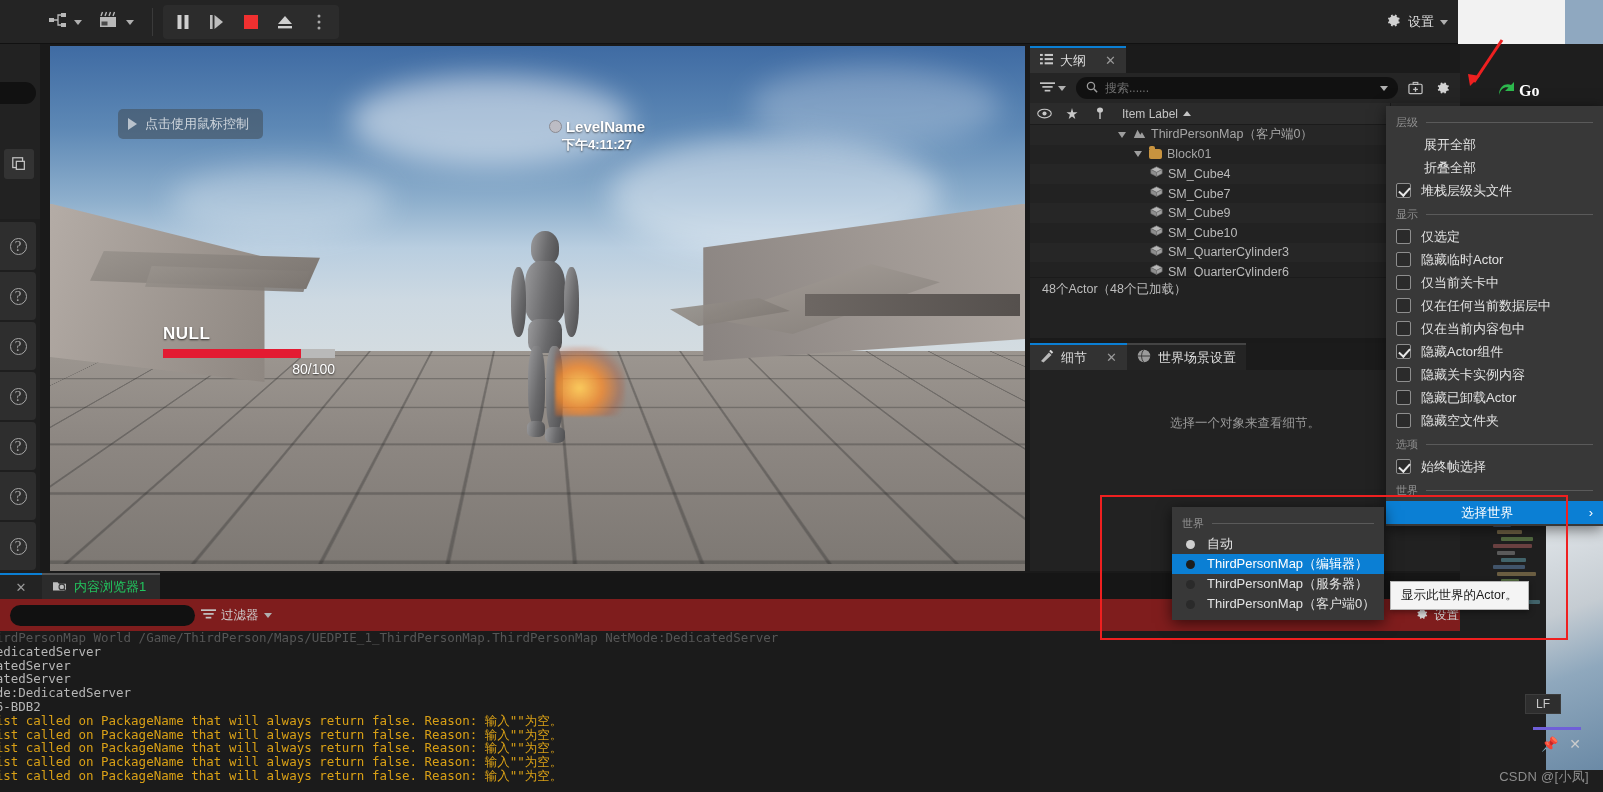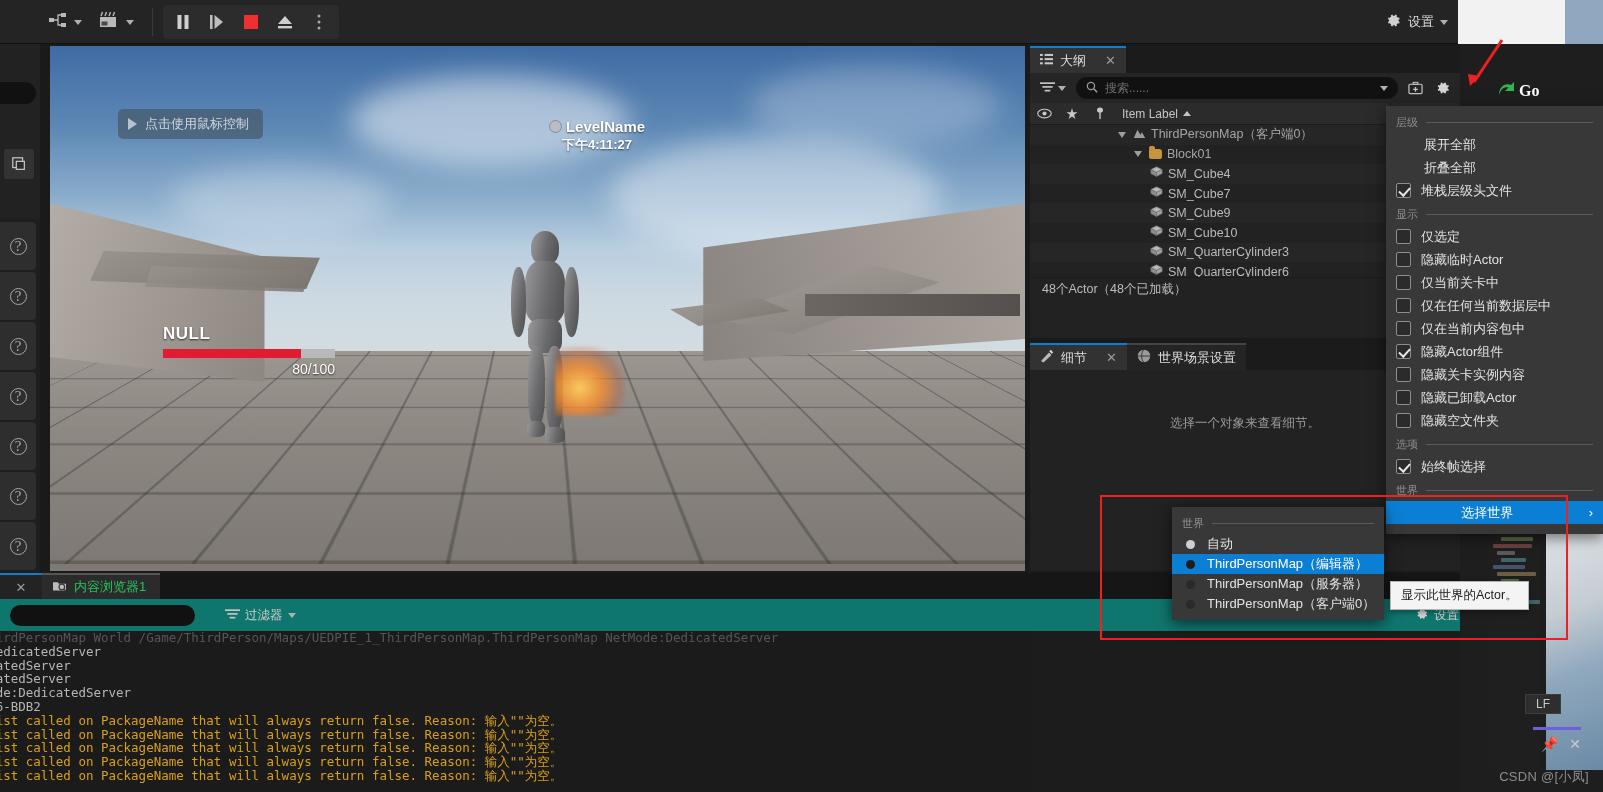--- a/index.html
+++ b/index.html
@@ -163,21 +163,21 @@
 
   
   .details { position: absolute; left: 1030px; top: 343px; width: 430px; height: 228px; background: #222222; }
   .details-body { display:flex; align-items: flex-end; justify-content:center; padding-top: 45px; font-size: 12.5px; color:#9a9a9a; }
 
   
   .bottom { position: absolute; left: 0; top: 573px; width: 1490px; height: 219px; background: #1c1c1c; }
   .bottom-tabbar { height: 26px; background: #161616; display: flex; align-items: stretch; }
   .bt-tab-empty { width: 42px; background:#232323; border-top:2px solid #0b7fd4; display:flex;align-items:center;justify-content:center; }
   .bt-tab { display:flex; align-items:center; gap:7px; padding: 0 14px 0 10px; background:#2b2b2b; font-size:13px; color:#22c55e; cursor:pointer; border-top:2px solid #555; }
-  .cb-toolbar { height: 32px; background:#0f766e; display:flex; align-items:center; gap:24px; padding: 0 10px; }
+  .cb-toolbar { height: 32px; background:#7f1d1d; display:flex; align-items:center; gap:0; padding: 0 10px; }
   .cb-search { width: 185px; height: 21px; background:#111; border-radius: 11px; }
   .cb-filter { display:flex; align-items:center; gap:5px; font-size:12.5px; color:#d0d0d0; cursor:pointer; padding: 3px 6px; border-radius:3px; }
   .cb-settings { margin-left:auto; display:flex; align-items:center; gap:5px; font-size:12.5px; color:#d0d0d0; cursor:pointer; padding:3px 8px; border-radius:3px;}
   .logbox { position:absolute; left:0; top: 58px; width: 1030px; height: 161px; background:#1b1b1b; overflow:hidden; }
   .logline { font-family: "DejaVu Sans Mono", "Liberation Mono", monospace; font-size: 12.5px; line-height: 13.8px; white-space: pre; }
   .log-gray { color: #b6b6b6; }
   .log-warn { color: #d9a016; }
   .log-dim  { color: #565656; }
 
   
@@ -188,21 +188,21 @@
     background: linear-gradient(160deg,#dfe4e8 0%,#c5ccd2 35%,#8fa8bd 60%, #6b8aa6 100%); }
   .lf-badge { position:absolute; right:42px; bottom:78px; width:36px; height:20px; background:#2e2e2e; border:1px solid #3d3d3d;
     display:flex;align-items:center;justify-content:center; font-size:12px; color:#c8c8c8; }
   .pin-row { position:absolute; right:22px; bottom:40px; display:flex; gap:10px; align-items:center; color:#ccc; font-size:14px; }
   .accent-line { position:absolute; right:22px; bottom:62px; width:48px; height:3px; background:#6f5fd8; }
   .csdn { position:absolute; right:14px; bottom:6px; font-size: 13px; color:#8d8d8d; letter-spacing:.3px; }
 
   
   .dropdown {
     position: absolute; left: 1386px; top: 106px; width: 217px; background: #383838;
-    box-shadow: 0 3px 14px rgba(0,0,0,0.55); padding: 4px 0 10px 0; z-index: 50;
+    box-shadow: 0 3px 14px rgba(0,0,0,0.55); padding: 4px 0 2px 0; z-index: 50;
   }
   .dd-section { display:flex; align-items:center; gap:8px; padding: 5px 10px 3px 10px; }
   .dd-section-label { font-size: 11px; color: #8f8f8f; }
   .dd-rule { flex:1; height:1px; background:#5a5a5a; }
   .dd-item { display:flex; align-items:center; gap:10px; height: 23px; padding: 0 10px; font-size: 13px; color:#e2e2e2; cursor:pointer; }
   .dd-item .dd-text { padding-left: 0; }
   .dd-item.noicon .dd-text { padding-left: 28px; }
   .cbx { width:15px; height:15px; border:1px solid #8e8e8e; background:#2b2b2b; border-radius:2px; position:relative; flex:none; }
   .cbx.on:after {
     content:''; position:absolute; left:4px; top:0.5px; width:5px; height:9px;

